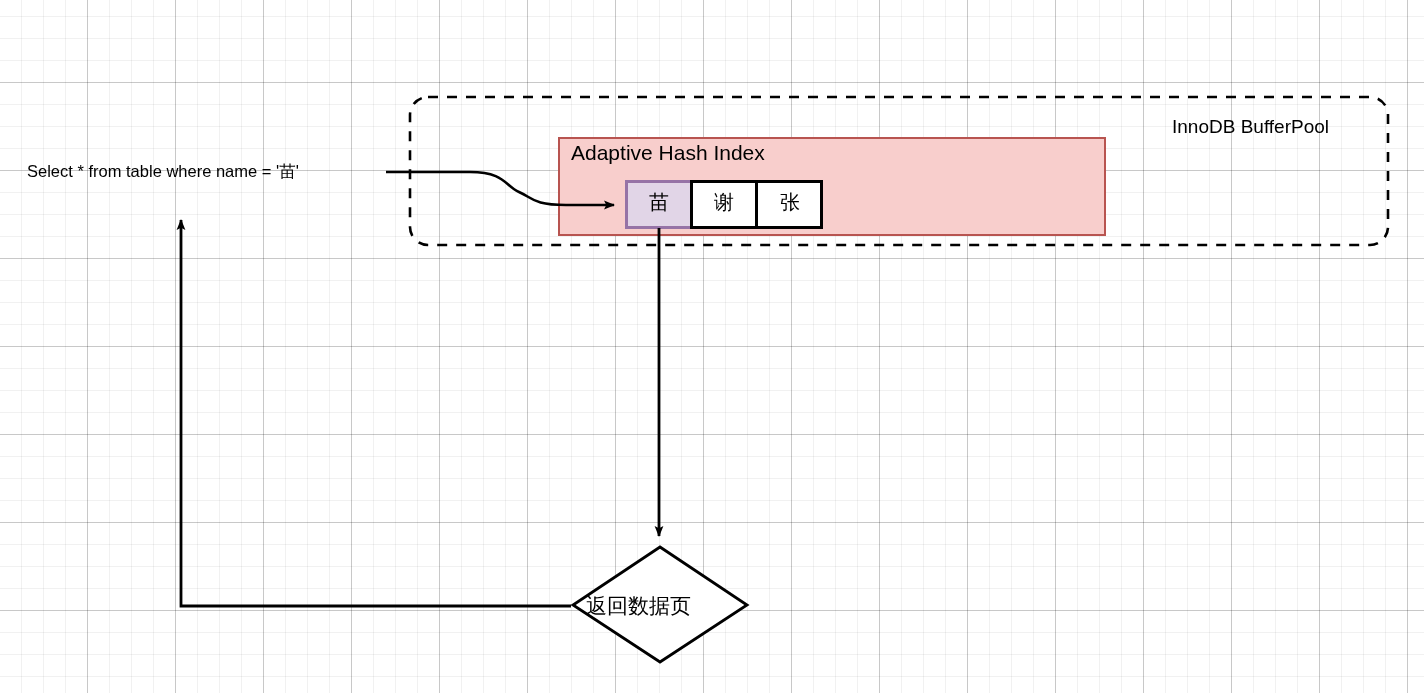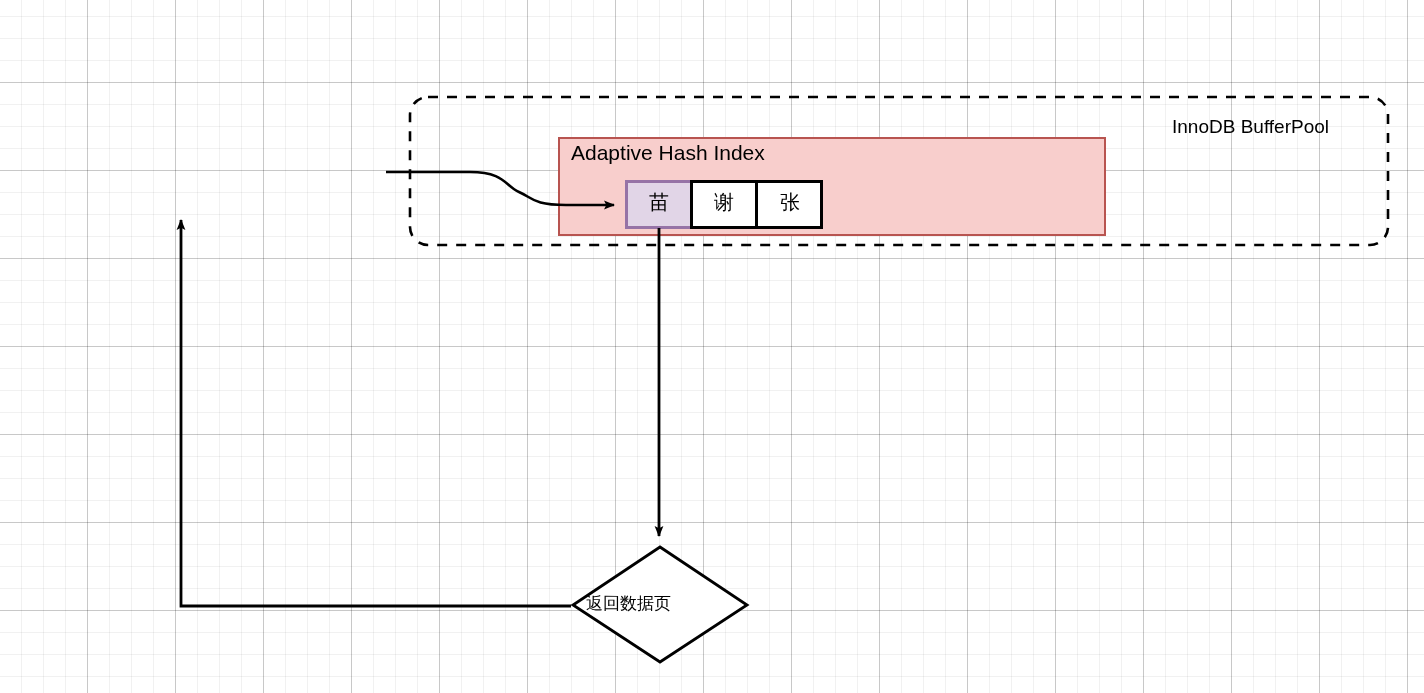--- a/index.html
+++ b/index.html
@@ -58,21 +58,21 @@
     font-size: 20px;
     color: #000000;
     line-height: 1;
   }
   #cell-text-0 { left: 626px; }
   #cell-text-1 { left: 691px; }
   #cell-text-2 { left: 757px; }
   #diamond-label {
     left: 586px;
     top: 595px;
-    font-size: 17px;
+    font-size: 21px;
   }
 </style>
 </head>
 <body>
 
 <div id="canvas">
 
   <svg id="vectors" viewBox="0 0 1424 693" xmlns="http://www.w3.org/2000/svg">
 
     <defs>
@@ -92,20 +92,21 @@
     <path d="M 386 172 L 470 172 C 505 172 505 186 519 192
              C 533 198 533 205 566 205 L 614 205" fill="none" stroke="#000000" stroke-width="2.6" marker-end="url(#arrowFilled)"></path>
 
     <line x1="659" y1="228" x2="659" y2="536" stroke="#000000" stroke-width="2.8" marker-end="url(#arrowFilled)"></line>
 
     <polygon points="660,547 747,605 660,662 573,605" fill="#ffffff" stroke="#000000" stroke-width="2.8" stroke-linejoin="miter"></polygon>
 
     <path d="M 571 606 L 181 606 L 181 220" fill="none" stroke="#000000" stroke-width="2.8" stroke-linejoin="miter" marker-end="url(#arrowFilled)"></path>
   </svg>
 
+  <div class="lbl" id="query-label">Select * from table where name = '苗'</div>
 
   <div class="lbl" id="bufferpool-label">InnoDB BufferPool</div>
 
   <div class="lbl" id="ahi-label">Adaptive Hash Index</div>
 
   <div class="cell-text" id="cell-text-0">苗</div>
   <div class="cell-text" id="cell-text-1">谢</div>
   <div class="cell-text" id="cell-text-2">张</div>
 
   <div class="lbl" id="diamond-label">返回数据页</div>

